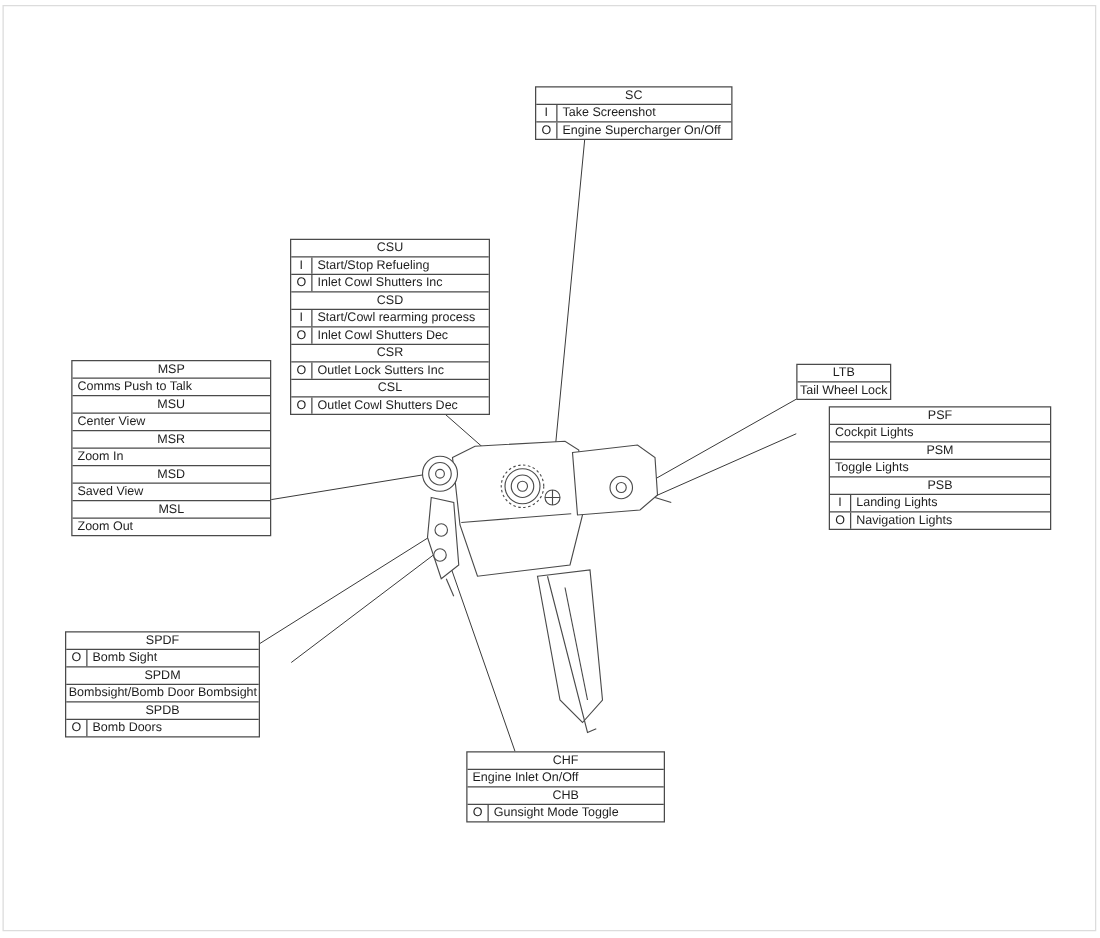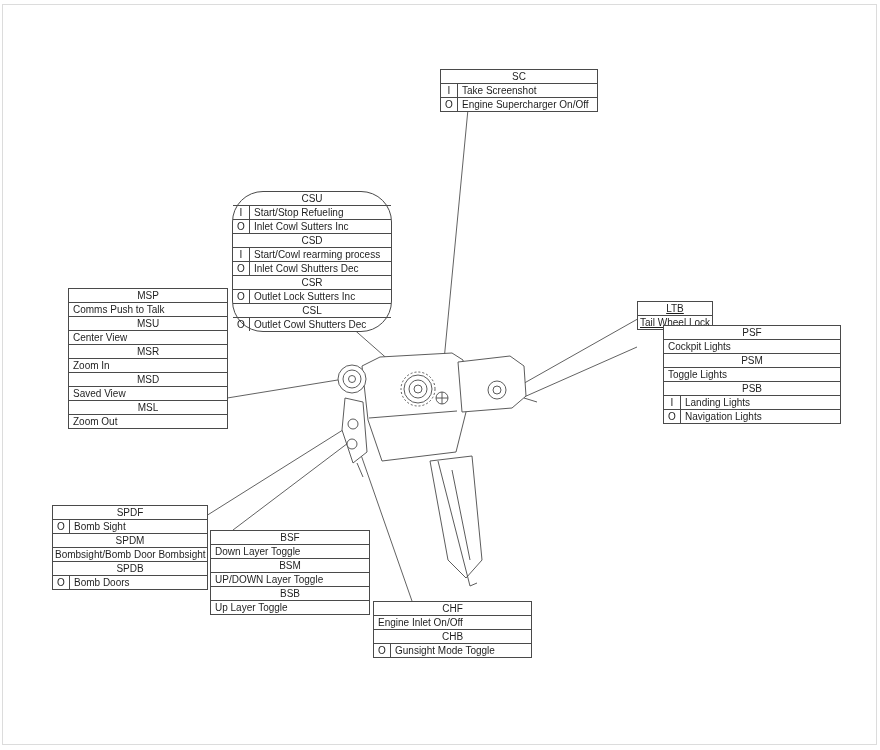--- a/index.html
+++ b/index.html
@@ -58,41 +58,41 @@
       <circle cx="353" cy="424" r="5"></circle>
       <circle cx="352" cy="444" r="5"></circle>
       <path fill="none" d="M357,463 l6,14"></path>
 
       <path d="M430,461 L472,456 L482,560 L466,578 L448,560 Z"></path>
       <path fill="none" d="M452,470 L470,560"></path>
       <path fill="none" d="M438,461 L470,586 L477,583"></path>
     </g>
   </svg>
 
-  <div class="map-table" style="left:440px;top:69px;width:156px;">
+  <div class="map-table" style="left:428px;top:69px;width:156px;">
     <div class="trow thead"><span>SC</span></div>
     <div class="trow">
       <span class="kcell">I</span>
       <span class="lcell">Take Screenshot</span>
     </div>
     <div class="trow">
       <span class="kcell">O</span>
       <span class="lcell">Engine Supercharger On/Off</span>
     </div>
   </div>
 
-  <div class="map-table" style="left:232px;top:191px;width:158px;border-radius:31px;">
+  <div class="map-table" style="left:232px;top:191px;width:158px;">
     <div class="trow thead"><span>CSU</span></div>
     <div class="trow">
       <span class="kcell">I</span>
       <span class="lcell">Start/Stop Refueling</span>
     </div>
     <div class="trow">
       <span class="kcell">O</span>
-      <span class="lcell">Inlet Cowl Sutters Inc</span>
+      <span class="lcell">Inlet Cowl Shutters Inc</span>
     </div>
     <div class="trow thead"><span>CSD</span></div>
     <div class="trow">
       <span class="kcell">I</span>
       <span class="lcell">Start/Cowl rearming process</span>
     </div>
     <div class="trow">
       <span class="kcell">O</span>
       <span class="lcell">Inlet Cowl Shutters Dec</span>
     </div>
@@ -101,21 +101,21 @@
       <span class="kcell">O</span>
       <span class="lcell">Outlet Lock Sutters Inc</span>
     </div>
     <div class="trow thead"><span>CSL</span></div>
     <div class="trow">
       <span class="kcell">O</span>
       <span class="lcell">Outlet Cowl Shutters Dec</span>
     </div>
   </div>
 
-  <div class="map-table" style="left:68px;top:288px;width:158px;">
+  <div class="map-table" style="left:57px;top:288px;width:158px;">
     <div class="trow thead"><span>MSP</span></div>
     <div class="trow">
         <span class="lcell">Comms Push to Talk</span>
       </div>
     <div class="trow thead"><span>MSU</span></div>
     <div class="trow">
         <span class="lcell">Center View</span>
       </div>
     <div class="trow thead"><span>MSR</span></div>
     <div class="trow">
@@ -124,21 +124,21 @@
     <div class="trow thead"><span>MSD</span></div>
     <div class="trow">
         <span class="lcell">Saved View</span>
       </div>
     <div class="trow thead"><span>MSL</span></div>
     <div class="trow">
         <span class="lcell">Zoom Out</span>
       </div>
   </div>
 
-  <div class="map-table" style="left:637px;top:301px;width:74px;text-decoration:underline;">
+  <div class="map-table" style="left:637px;top:291px;width:74px;">
     <div class="trow thead"><span>LTB</span></div>
     <div class="trow">
         <span class="lcell" style="padding-left:2px;">Tail Wheel Lock</span>
       </div>
   </div>
 
   <div class="map-table" style="left:637px;top:325px;width:176px;margin-left:26px;">
     <div class="trow thead"><span>PSF</span></div>
     <div class="trow">
         <span class="lcell">Cockpit Lights</span>
@@ -168,34 +168,20 @@
     <div class="trow">
         <span class="lcell" style="padding-left:2px;">Bombsight/Bomb Door Bombsight</span>
       </div>
     <div class="trow thead"><span>SPDB</span></div>
     <div class="trow">
       <span class="kcell">O</span>
       <span class="lcell">Bomb Doors</span>
     </div>
   </div>
 
-  <div class="map-table" style="left:210px;top:530px;width:158px;">
-    <div class="trow thead"><span>BSF</span></div>
-    <div class="trow">
-        <span class="lcell">Down Layer Toggle</span>
-      </div>
-    <div class="trow thead"><span>BSM</span></div>
-    <div class="trow">
-        <span class="lcell">UP/DOWN Layer Toggle</span>
-      </div>
-    <div class="trow thead"><span>BSB</span></div>
-    <div class="trow">
-        <span class="lcell">Up Layer Toggle</span>
-      </div>
-  </div>
 
   <div class="map-table" style="left:373px;top:601px;width:157px;">
     <div class="trow thead"><span>CHF</span></div>
     <div class="trow">
         <span class="lcell">Engine Inlet On/Off</span>
       </div>
     <div class="trow thead"><span>CHB</span></div>
     <div class="trow">
       <span class="kcell">O</span>
       <span class="lcell">Gunsight Mode Toggle</span>

